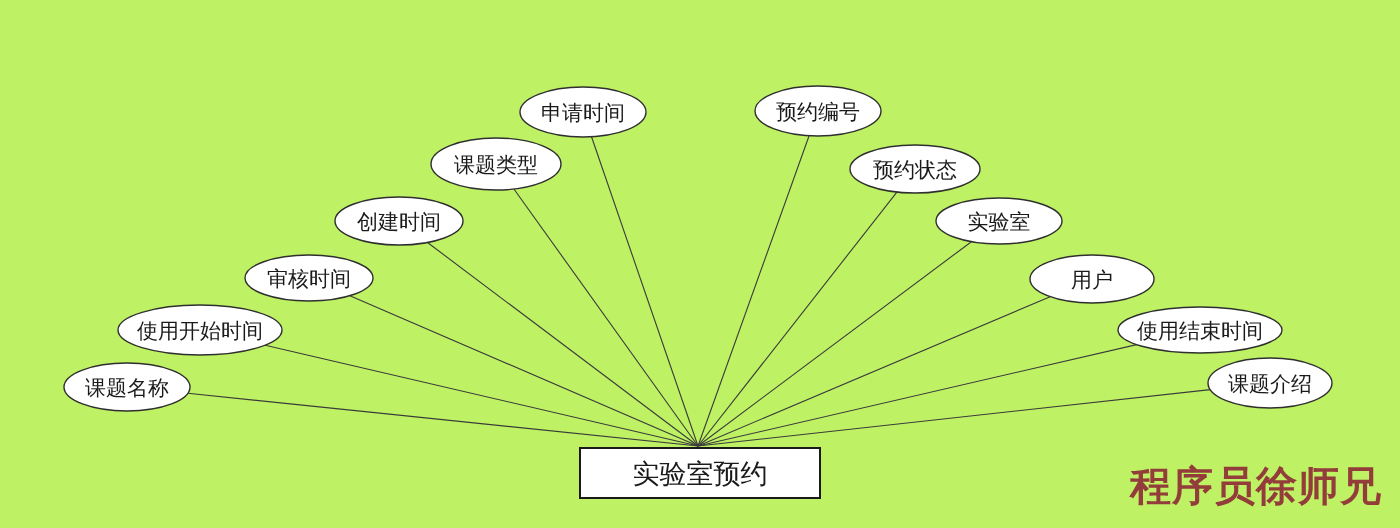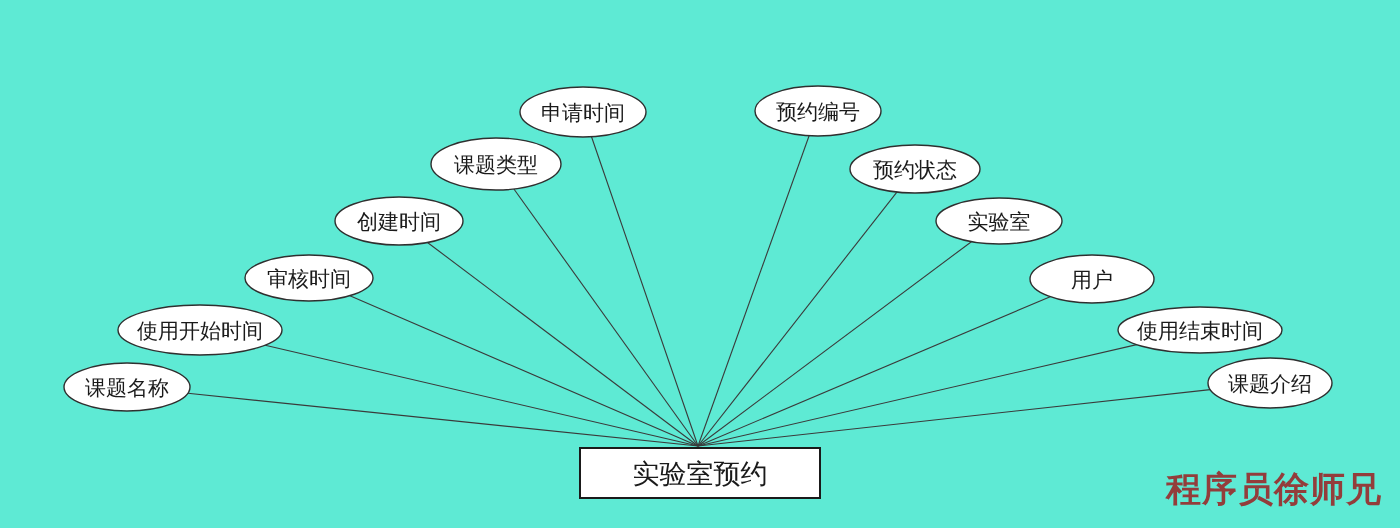--- a/index.html
+++ b/index.html
@@ -5,38 +5,38 @@
   html, body {
     margin: 0;
     padding: 0;
     background: #ffffff;
     font-family: "Liberation Sans", "DejaVu Sans", sans-serif;
   }
   .stage {
     position: relative;
     width: 1400px;
     height: 528px;
-    background: #5eead4;
+    background: #bef264;
     overflow: hidden;
   }
   svg.diagram {
     position: absolute;
     left: 0;
     top: 0;
     width: 1400px;
     height: 528px;
     display: block;
   }
   .watermark {
     position: absolute;
     right: 18px;
     bottom: 21px;
     font-family: "Liberation Serif", "DejaVu Serif", serif;
     font-weight: 700;
-    font-size: 35px;
+    font-size: 41px;
     letter-spacing: 1px;
     line-height: 1;
     user-select: none;
   }
   .attr-label {
     font-family: "Liberation Sans", "DejaVu Sans", sans-serif;
     font-size: 21px;
   }
   .entity-label {
     font-family: "Liberation Sans", "DejaVu Sans", sans-serif;

